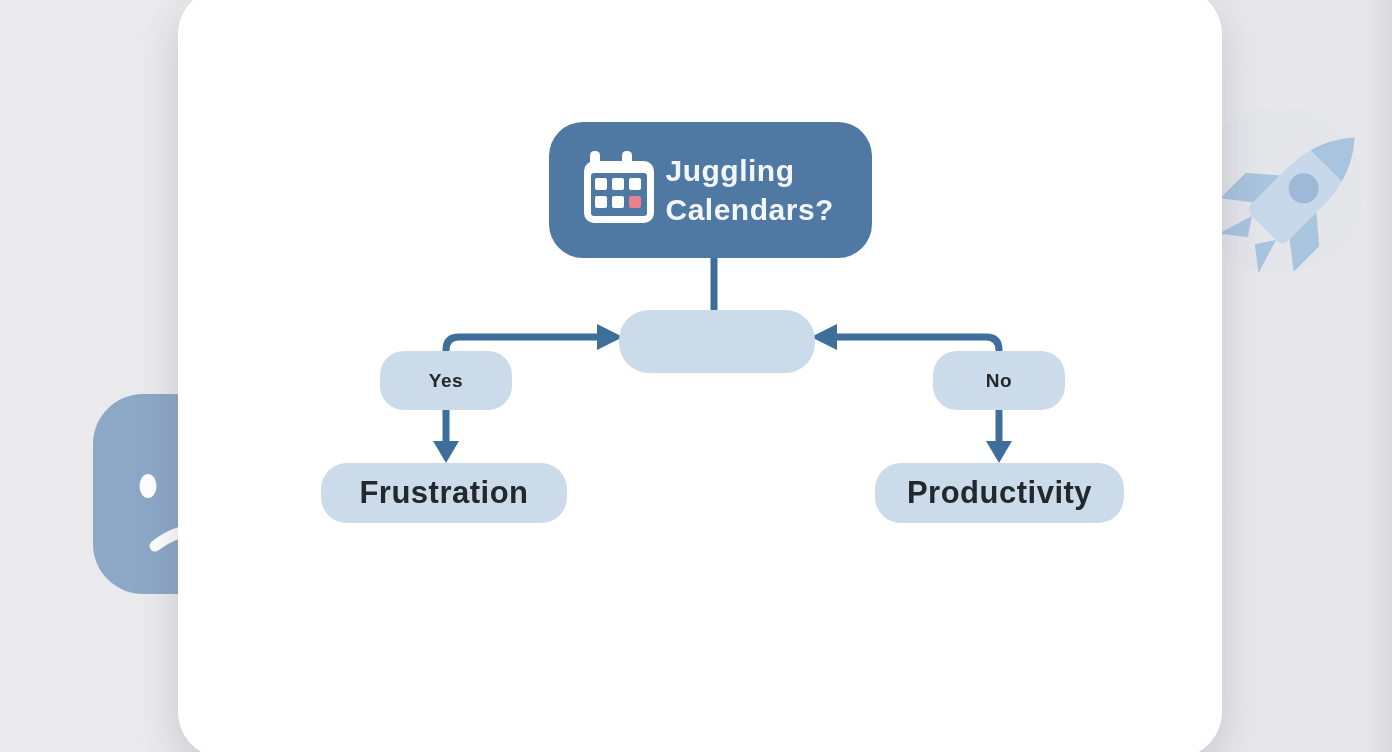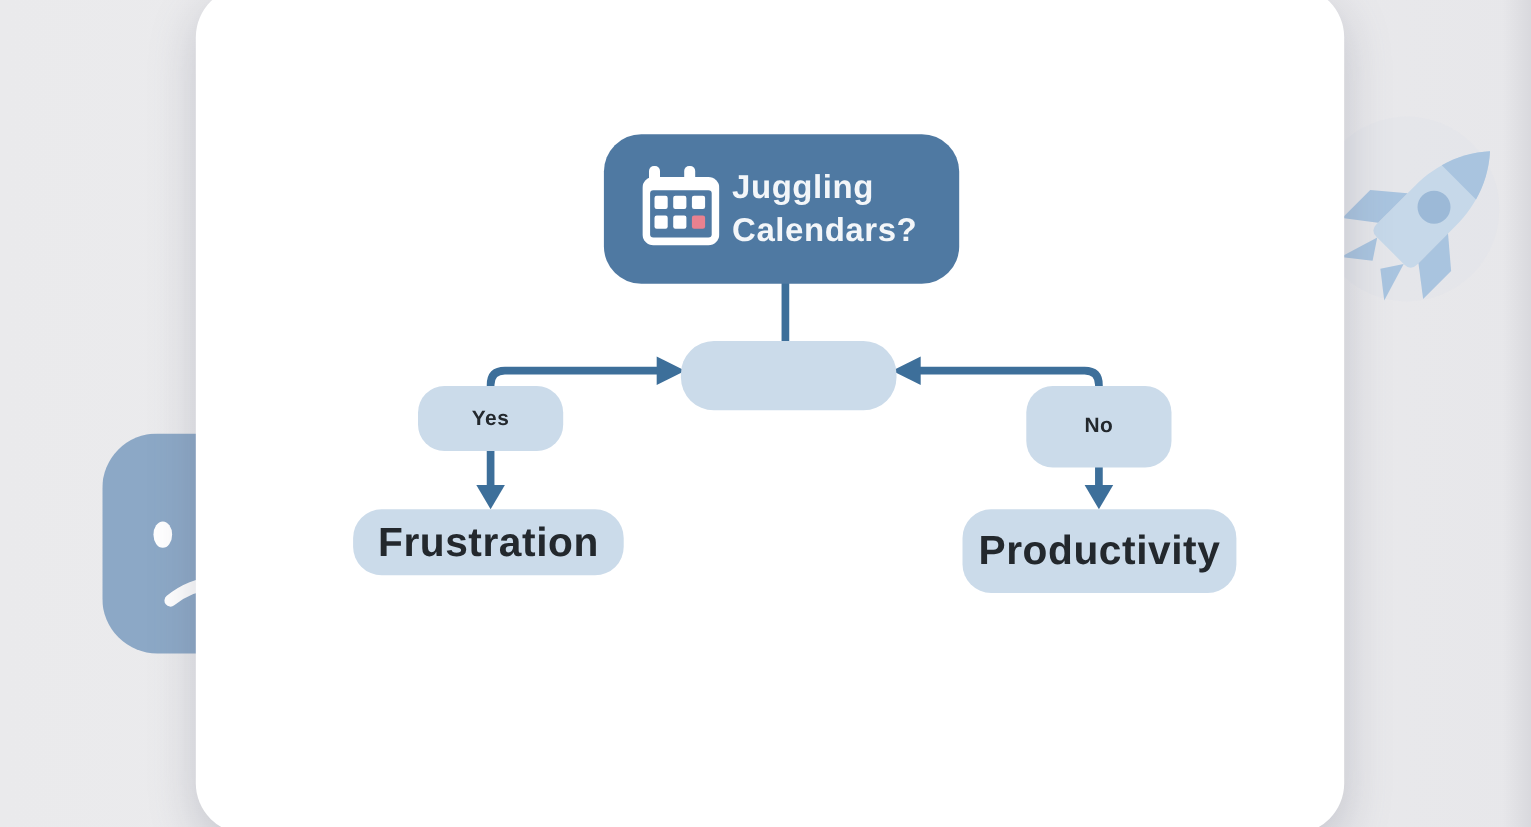--- a/index.html
+++ b/index.html
@@ -14,25 +14,25 @@
         box-shadow:0 14px 42px rgba(100,105,125,0.28);}
   .node{position:absolute;display:flex;align-items:center;justify-content:center;
         box-sizing:border-box;}
   .node-dark{background:#4f79a2;border-radius:34px;}
   .node-light{background:#cbdbea;}
   .root-node{left:549px;top:122px;width:323px;height:136px;gap:12px;}
   .root-label{color:#f3f6f9;font-weight:bold;font-size:30px;line-height:39px;
               width:172px;letter-spacing:0.5px;}
   .junction-node{left:619px;top:310px;width:196px;height:63px;border-radius:30px;}
   .yes-node{left:380px;top:351px;width:132px;height:59px;border-radius:24px;}
-  .no-node{left:933px;top:351px;width:132px;height:74px;border-radius:24px;}
+  .no-node{left:933px;top:351px;width:132px;height:59px;border-radius:24px;}
   .frustration-node{left:321px;top:463px;width:246px;height:60px;border-radius:26px;}
-  .productivity-node{left:875px;top:463px;width:249px;height:76px;border-radius:26px;}
+  .productivity-node{left:875px;top:463px;width:249px;height:60px;border-radius:26px;}
   .branch-label{color:#23282d;font-weight:bold;font-size:19px;letter-spacing:0.5px;}
-  .result-label{color:#23282d;font-weight:bold;font-size:37px;letter-spacing:0.5px;}
+  .result-label{color:#23282d;font-weight:bold;font-size:31px;letter-spacing:0.5px;}
   .connector-layer{position:absolute;left:0;top:0;width:1392px;height:752px;
                    pointer-events:none;}
   .cal-icon{display:block;}
 </style>
 </head>
 <body>
 
 <div class="stage">
 
   <svg class="decor" style="left:93px;top:394px;" width="200" height="204" viewBox="0 0 200 204">

